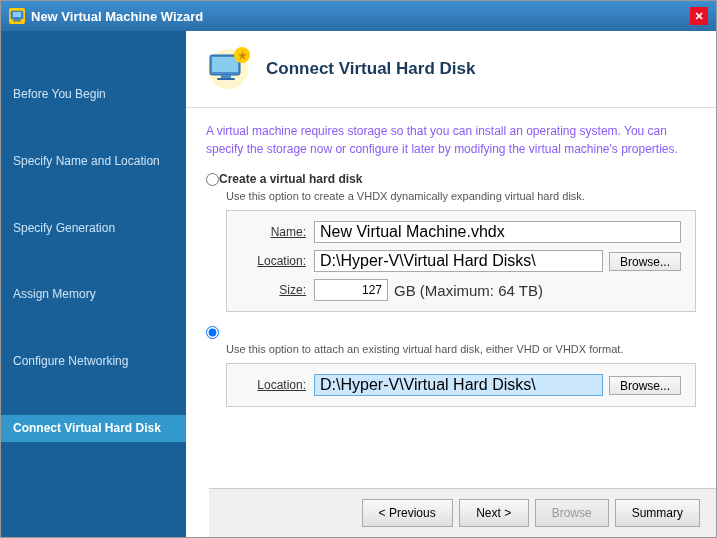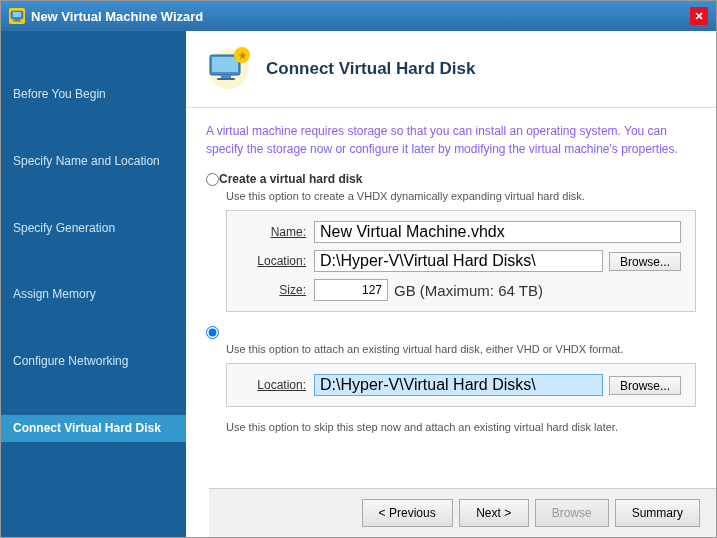--- a/index.html
+++ b/index.html
@@ -137,21 +137,20 @@
           <div class="form-grid">
             <div class="form-row">
               <span class="form-label">Location:</span>
               <input type="text" class="form-input highlighted" value="D:\Hyper-V\Virtual Hard Disks\" style="">
               <button class="browse-btn">Browse...</button>
             </div>
           </div>
         </div>
 
         <div class="radio-group">
-          <p class="radio-desc">Use this option to skip this step now and attach an existing virtual hard disk later.</p>
         </div>
       </div>
 
       <div class="footer">
         <button class="footer-btn">&lt; Previous</button>
         <button class="footer-btn">Next &gt;</button>
         <button class="footer-btn" disabled="">Browse</button>
         <button class="footer-btn">Summary</button>
       </div>
     </div>

